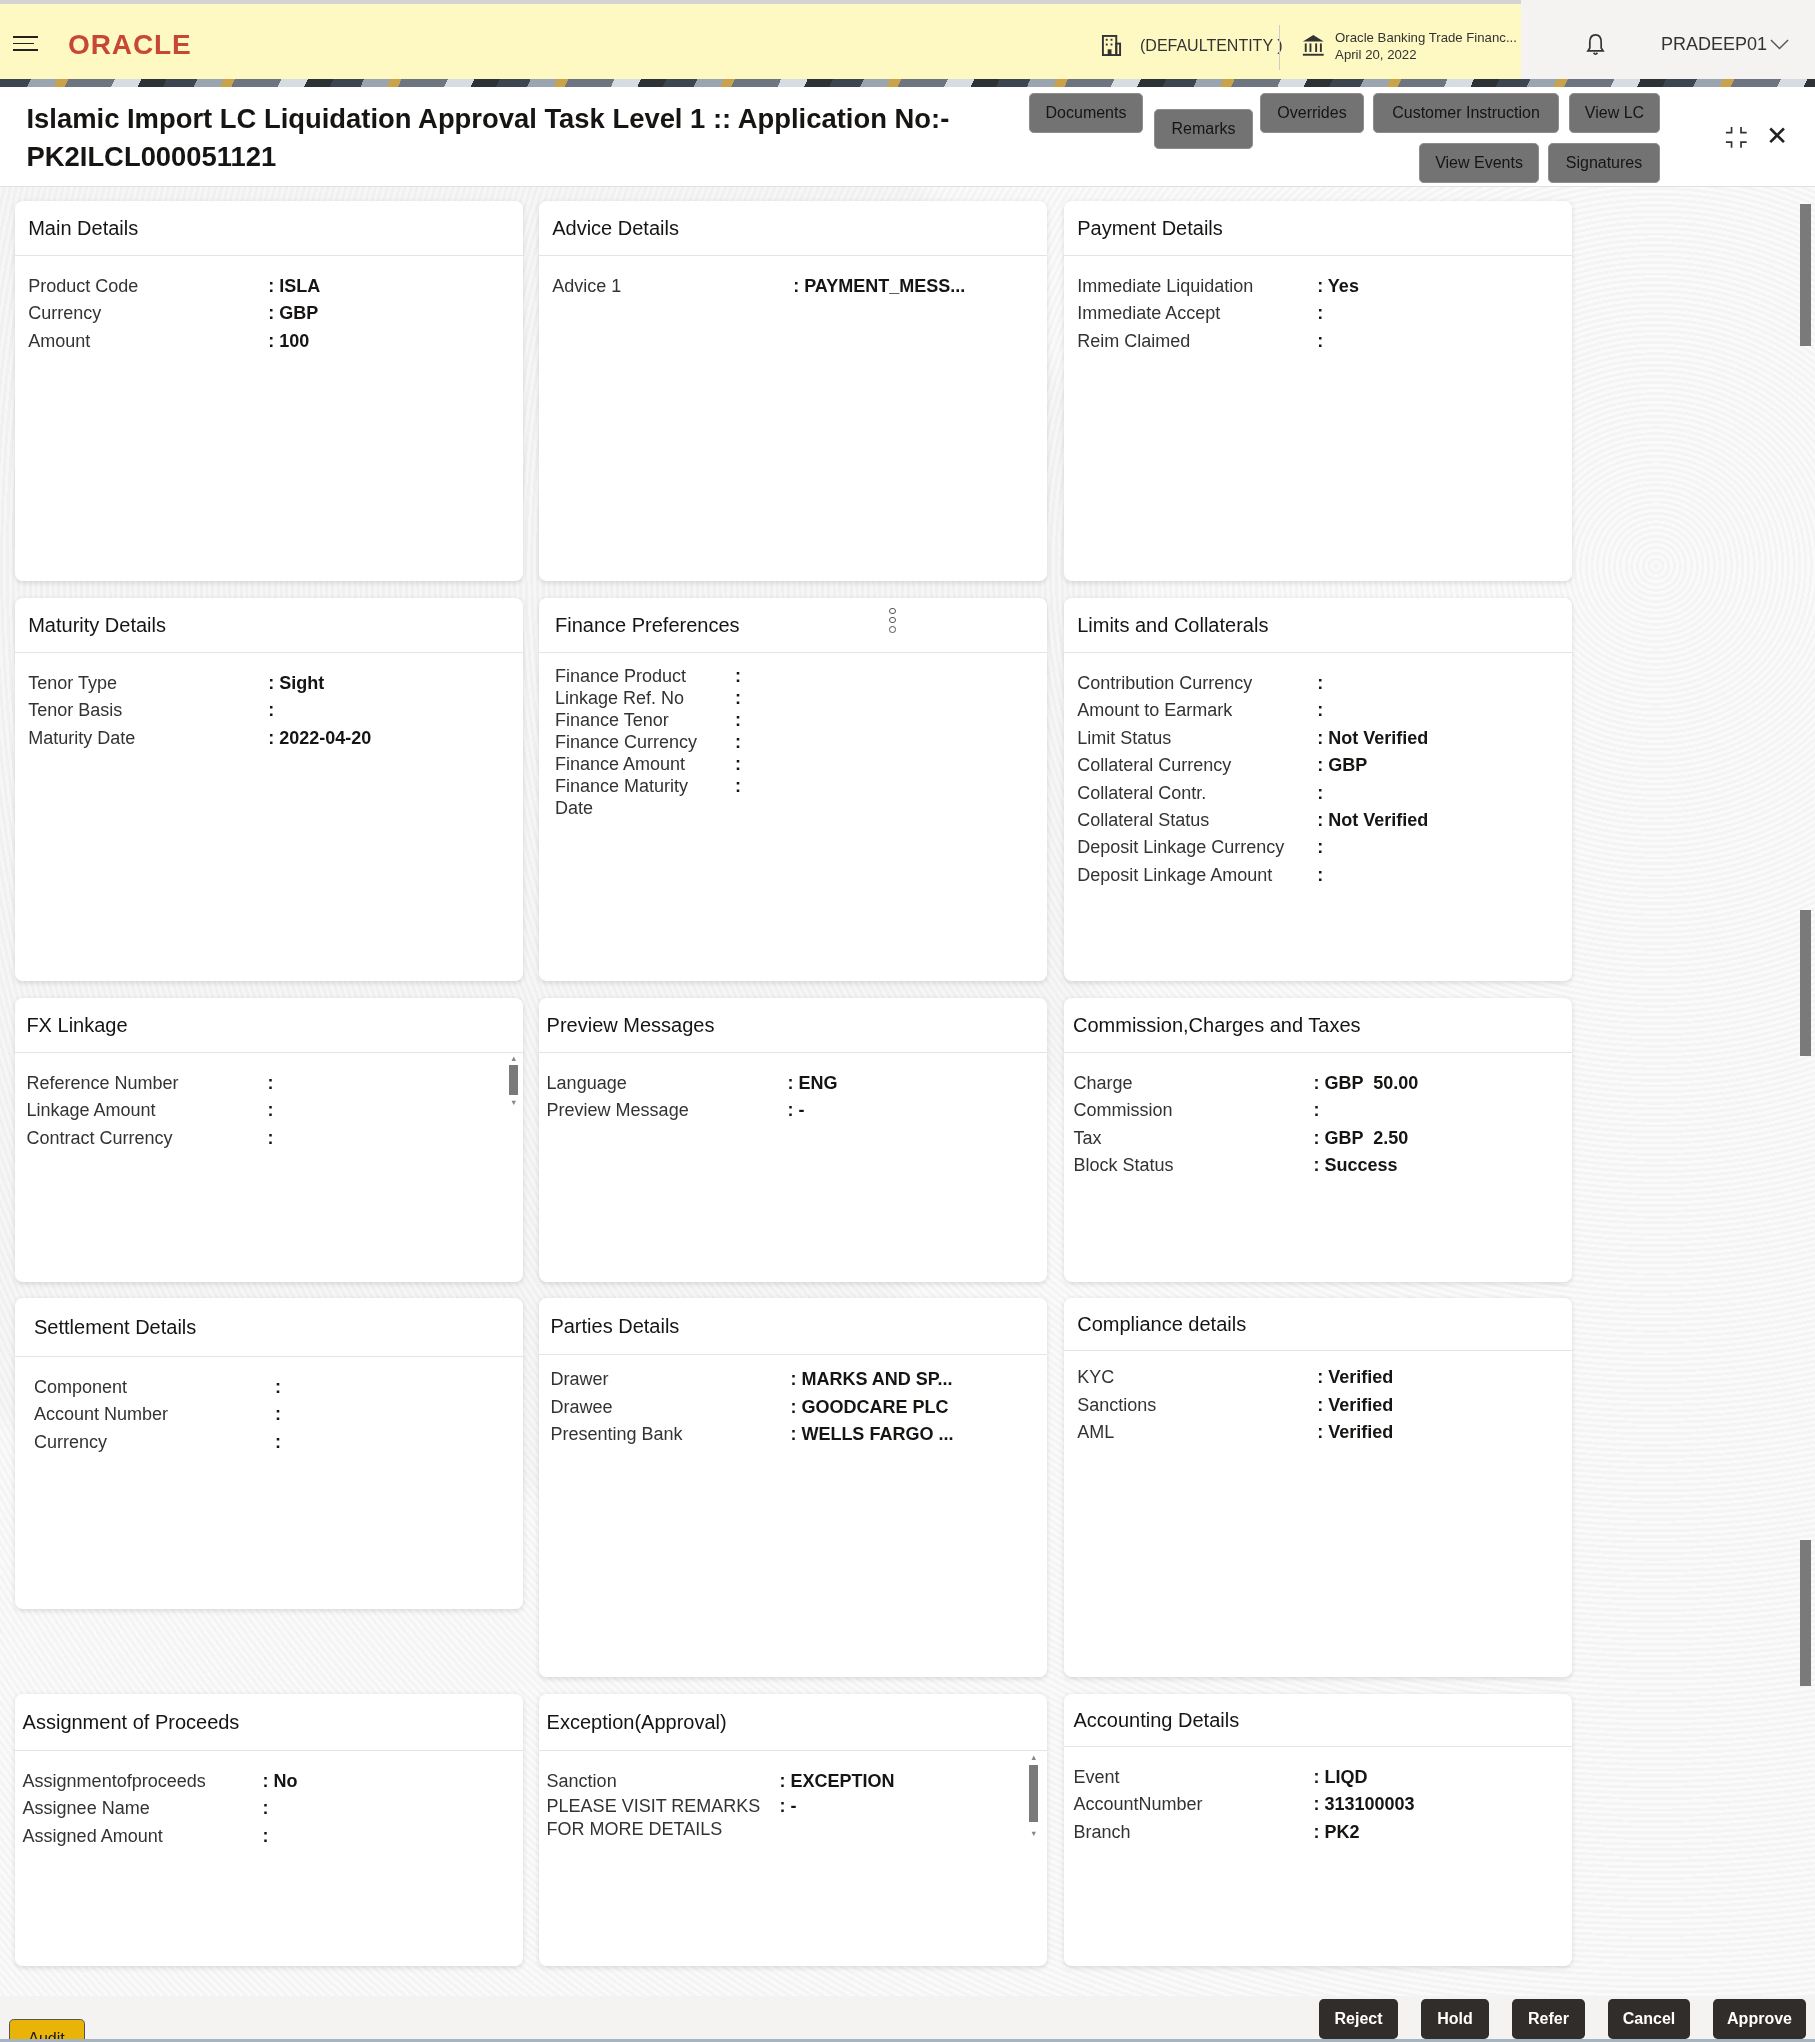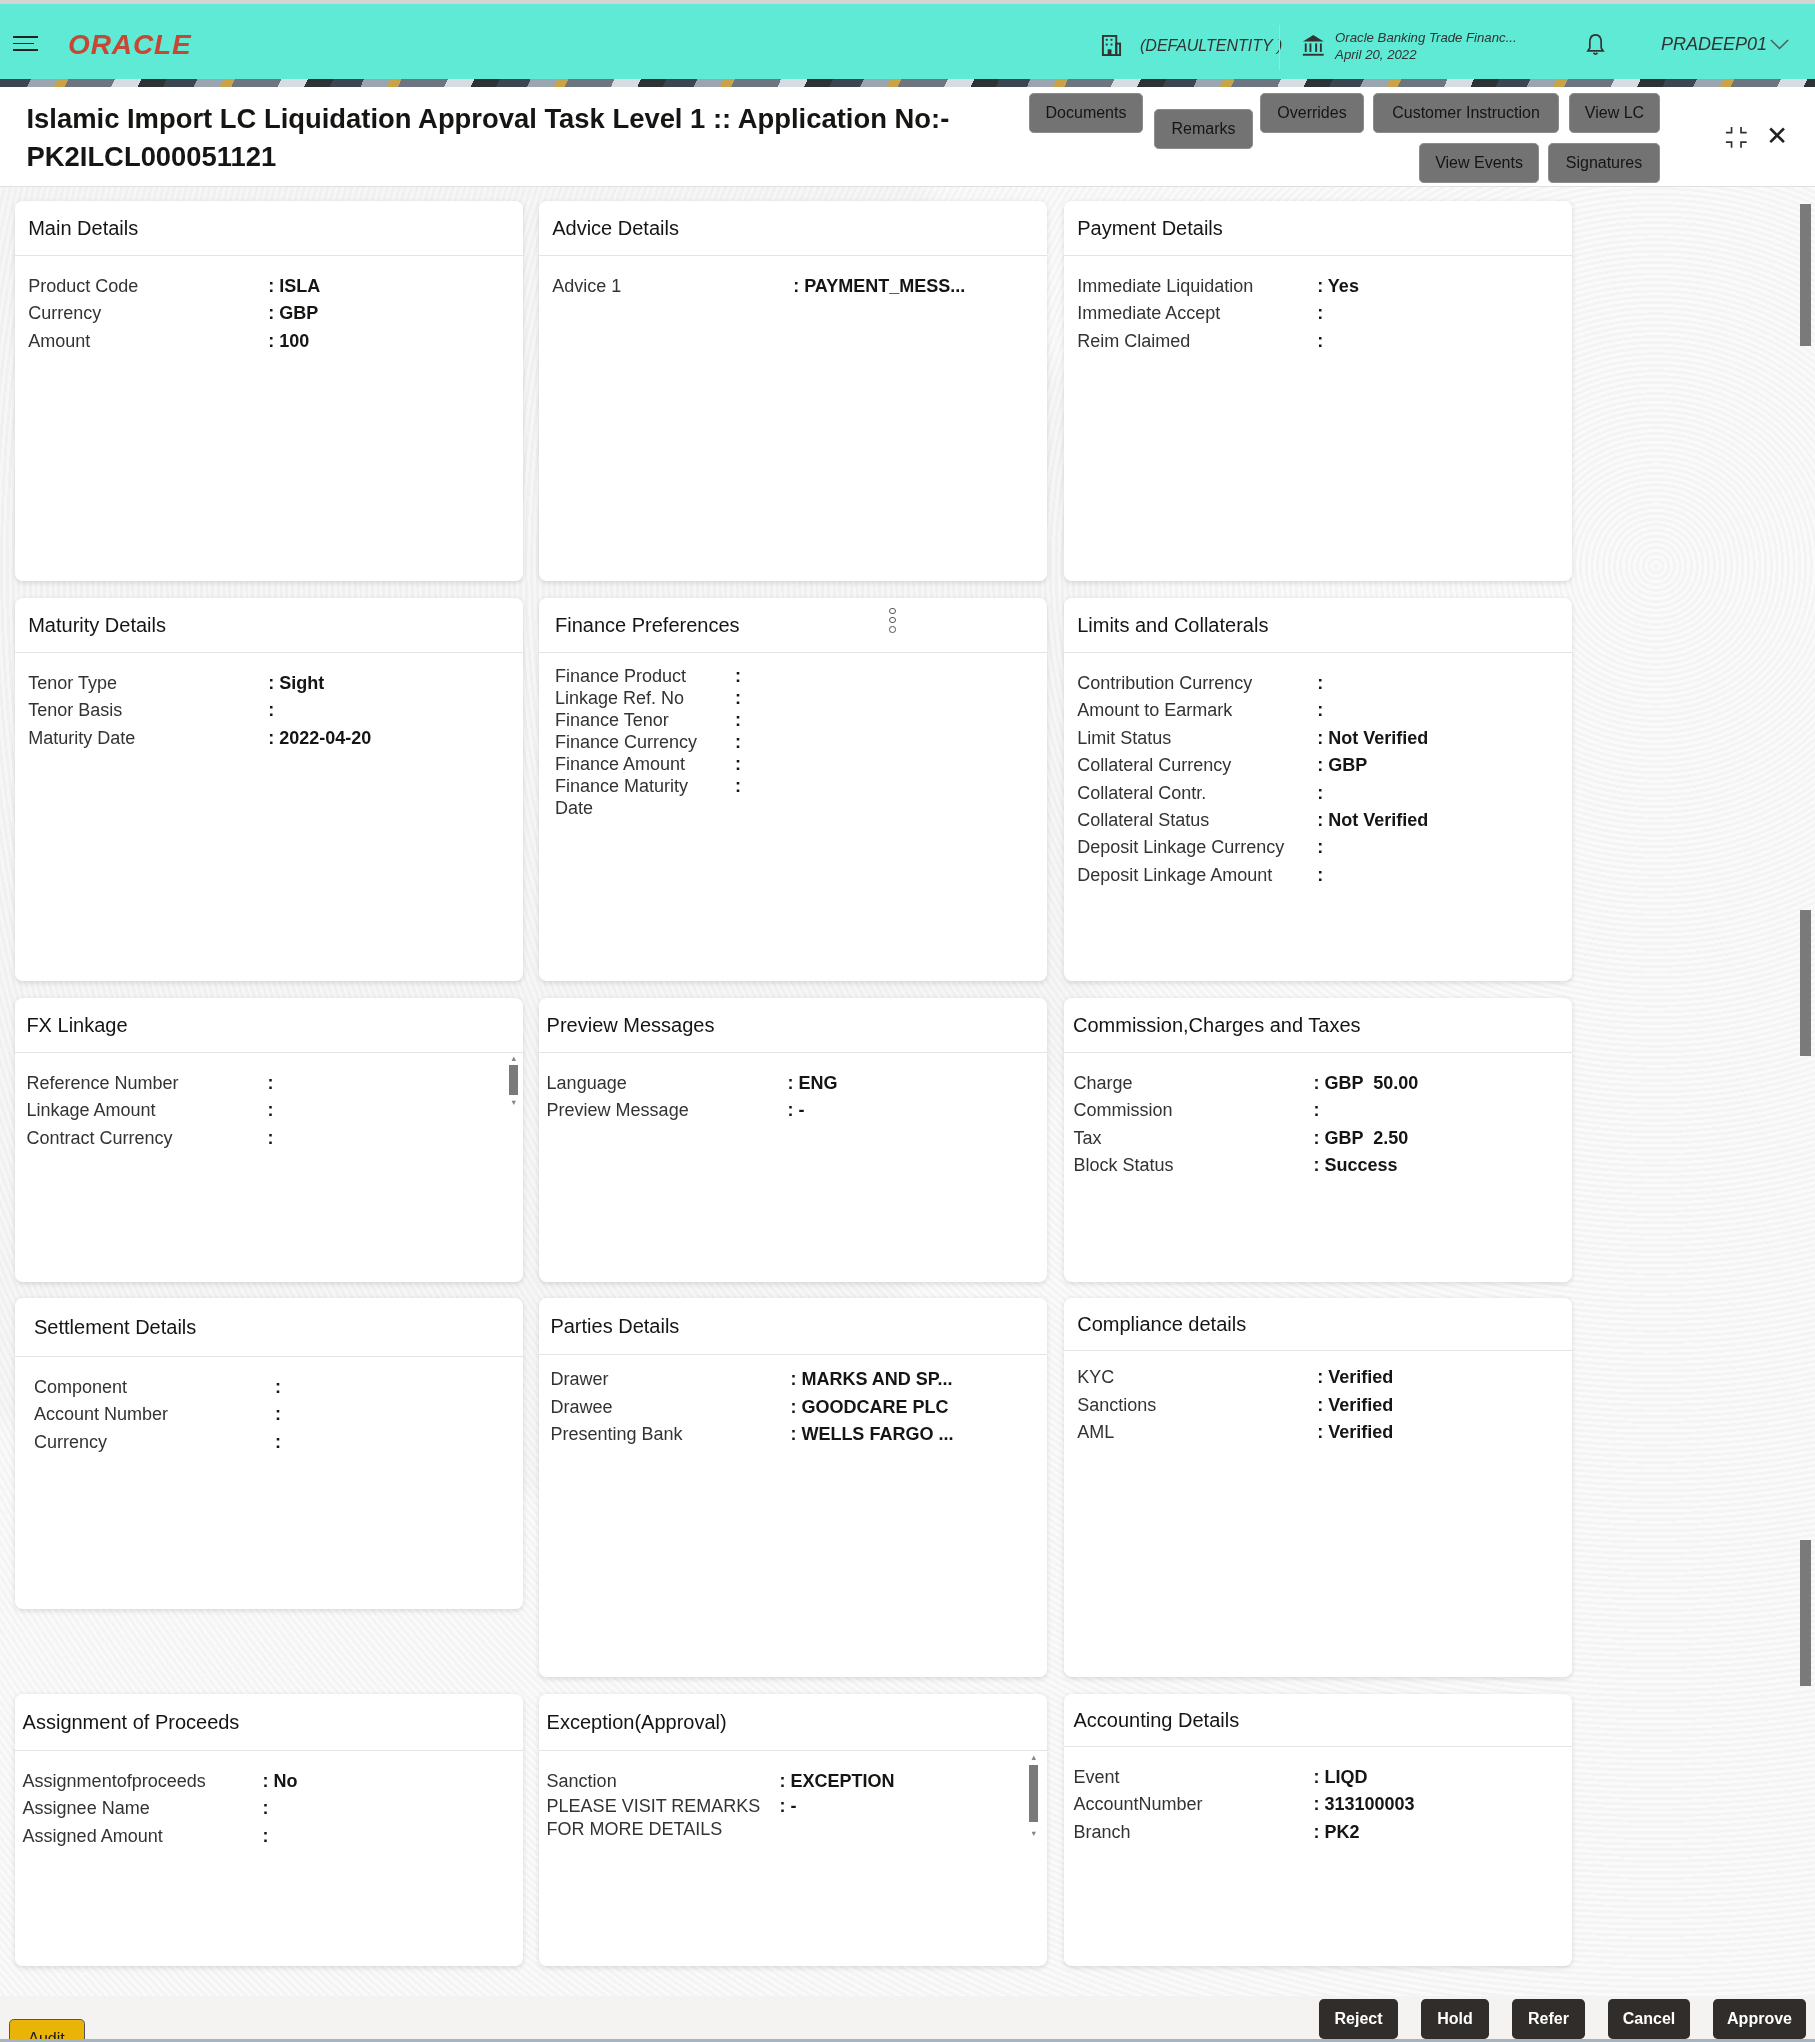--- a/index.html
+++ b/index.html
@@ -5,24 +5,24 @@
   * { box-sizing: border-box; margin: 0; padding: 0; }
   html, body { width: 1815px; height: 2042px; overflow: hidden; }
   body {
     font-family: "Liberation Sans", sans-serif;
     color: #161513;
     background: #f4f3f1;
     position: relative;
   }
   
   .topbar {
-    position: absolute; left: 0; top: 0; width: 1815px; height: 79px;
-    background: #5eead4;
+    position: absolute; left: 0; top: 0; width: 1521px; height: 79px;
+    background: #fef9c3;
     border-top: 4.7px solid #d3d3d3;
-    display: flex; align-items: center; font-style: italic;
+    display: flex; align-items: center;
   }
   .hamburger { position: absolute; left: 13.2px; top: 32px; width: 24.6px; height: 17px; cursor: pointer; }
   .hamburger span { display: block; height: 1.9px; background: #222; margin-bottom: 4.7px; }
   .hamburger span:nth-child(2) { width: 21px; }
   .logo {
     position: absolute; left: 68px; top: 24.6px;
     color: #c74634; font-size: 28px; font-weight: bold; letter-spacing: 0.9px;
     font-family: "Liberation Sans", sans-serif;
   }
   .entity { position: absolute; left: 1101px; top: 30px; display: flex; align-items: center; gap: 18px; font-size: 16px; color: #333; }

